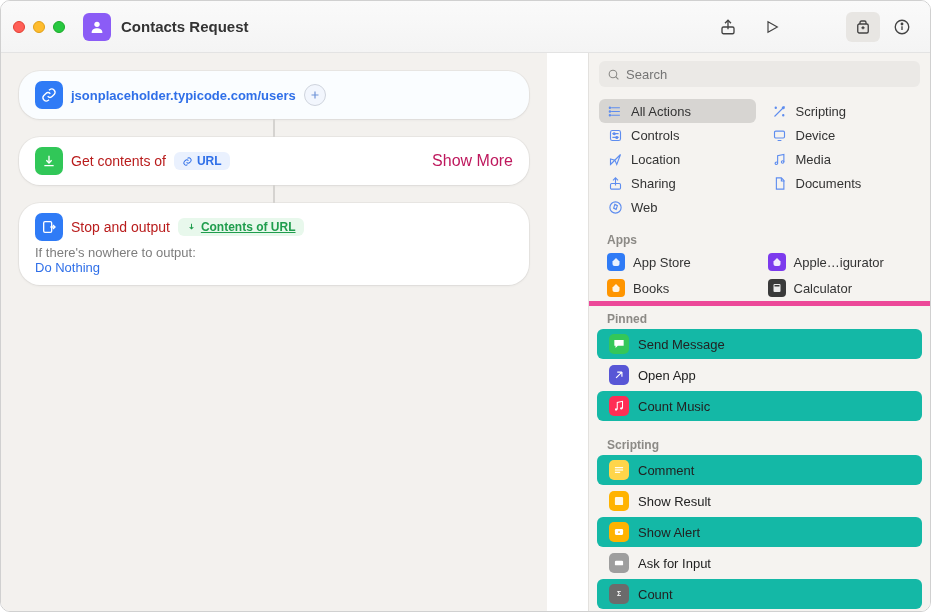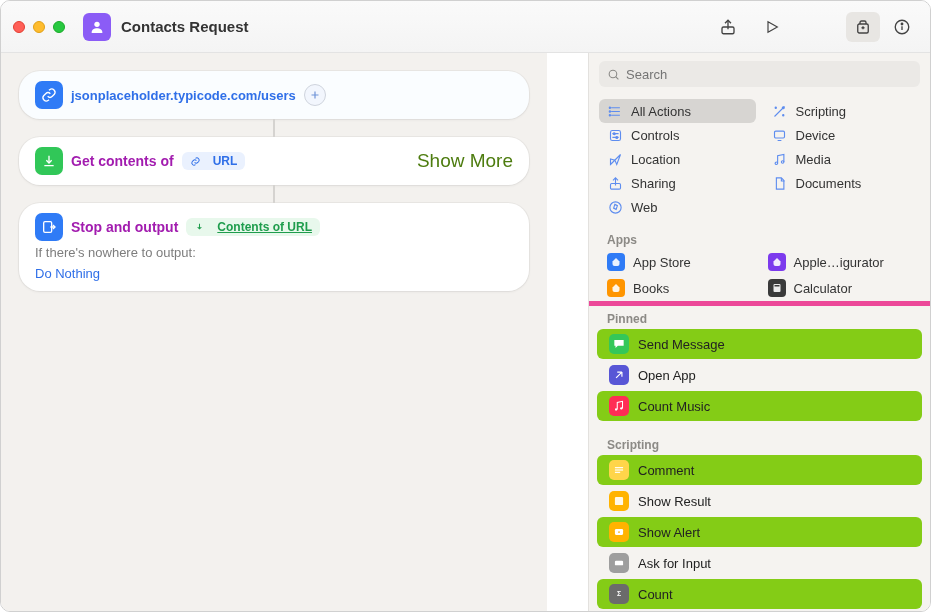--- a/index.html
+++ b/index.html
@@ -22,45 +22,45 @@
 .card { background:#fff; border-radius:21px; box-shadow:0 0 0 1px rgba(0,0,0,.04), 0 1px 3px rgba(0,0,0,.06); padding:10px 16px; margin-bottom:0; }
 .connector-space { height:18px; position:relative;}
 .connector-space::after { content:""; position:absolute; left:50%; top:0; bottom:0; width:2px; background:#d5d3d0; transform:translateX(-1px);}
 .card-row { display:flex; align-items:center; gap:8px; }
 .action-icon { width:28px; height:28px; border-radius:7px; display:flex; align-items:center; justify-content:center; color:#fff; flex-shrink:0; }
 .ic-blue { background:#2f7bf6;}
 .ic-green { background:#31c758;}
 .ic-blue2 { background:#2f7bf6;}
 .url-text { color:#2f6fe8; font-weight:600; font-size:13px; }
 .plus-btn { width:22px; height:22px; border-radius:11px; border:1px solid #cfd4dd; color:#6f93d8; display:flex; align-items:center; justify-content:center; font-weight:600; background:#f2f6fd;}
-.action-title { font-weight:700; color:#a21caf; font-size:14px; }
-.token { display:inline-flex; align-items:center; gap:12px; padding:2px 8px; border-radius:6px; font-size:12px; font-weight:600; }
+.action-title { font-weight:400; color:#b91c1c; font-size:14px; }
+.token { display:inline-flex; align-items:center; gap:4px; padding:2px 8px; border-radius:6px; font-size:12px; font-weight:600; }
 .token-url { background:#eaf1fe; color:#2f6fe8; }
 .token-contents { background:#e8f8ec; color:#1f9d4d;text-decoration:underline; }
-.showmore { margin-left:auto; color:#4d7c0f; font-size:19px; }
+.showmore { margin-left:auto; color:#be185d; font-size:16px; }
 .subtext { color:#7d7d7d; font-size:13px; margin-top:4px; }
-.do-nothing { color:#2f6fe8; font-size:13px; margin-top:6px; }
+.do-nothing { color:#2f6fe8; font-size:13px; }
 .sidebar { width:342px; border-left:1px solid #e3e1de; background:#f5f3f0; display:flex; flex-direction:column; min-height:0;margin-left:41px; }
 .sidebar-inner { display:flex; flex-direction:column; min-height:0; flex:1;}
 .search-wrap { padding:8px 10px; }
 .search { height:26px; border-radius:6px; background:#ebe9e6; display:flex; align-items:center; padding:0 8px; gap:6px; color:#8a8986; }
 .search input { border:none; background:transparent; outline:none; flex:1; font-size:13px; color:#333; }
 .categories { padding:4px 10px 8px; }
 .cat-grid { display:grid; grid-template-columns:1fr 1fr; column-gap:8px; }
 .cat-item { display:flex; align-items:center; gap:8px; padding:4px 8px; border-radius:6px; font-size:13px; color:#333;text-align:right; }
 .cat-item.selected { background:#d7d5d2;}
 .cat-icon { width:16px; height:16px; display:flex; align-items:center; justify-content:center; flex-shrink:0;}
 .section-label { font-size:12px; color:#8c8a86; font-weight:600; padding:6px 18px 2px; }
 .apps-list { padding:0 10px; }
 .apps-grid { display:grid; grid-template-columns:1fr 1fr; }
 .app-item { display:flex; align-items:center; gap:8px; padding:4px 8px; font-size:13px; color:#333; border-radius:6px; white-space:nowrap; overflow:hidden; text-overflow:ellipsis;}
 .app-badge { width:18px; height:18px; border-radius:4px; flex-shrink:0; display:flex; align-items:center; justify-content:center;}
 .actions-pane { flex:1; overflow:auto; border-top:5px solid #ec4899;}
 .action-list-item { display:flex; align-items:center; gap:9px; padding:5px 12px; font-size:13px; color:#222; border-radius:6px; margin:1px 8px; }
-.action-list-item.alt { background:#84cc16; }
+.action-list-item.alt { background:#14b8a6; }
 .al-badge { width:20px; height:20px; border-radius:5px; display:flex; align-items:center; justify-content:center; flex-shrink:0; }
 svg { display:block; }
 .hide-overflow-apps { max-height:52px; overflow:hidden; }
 </style>
 </head>
 <body>
 
 <div class="window">
   <div class="titlebar">
     <div class="traffic">

